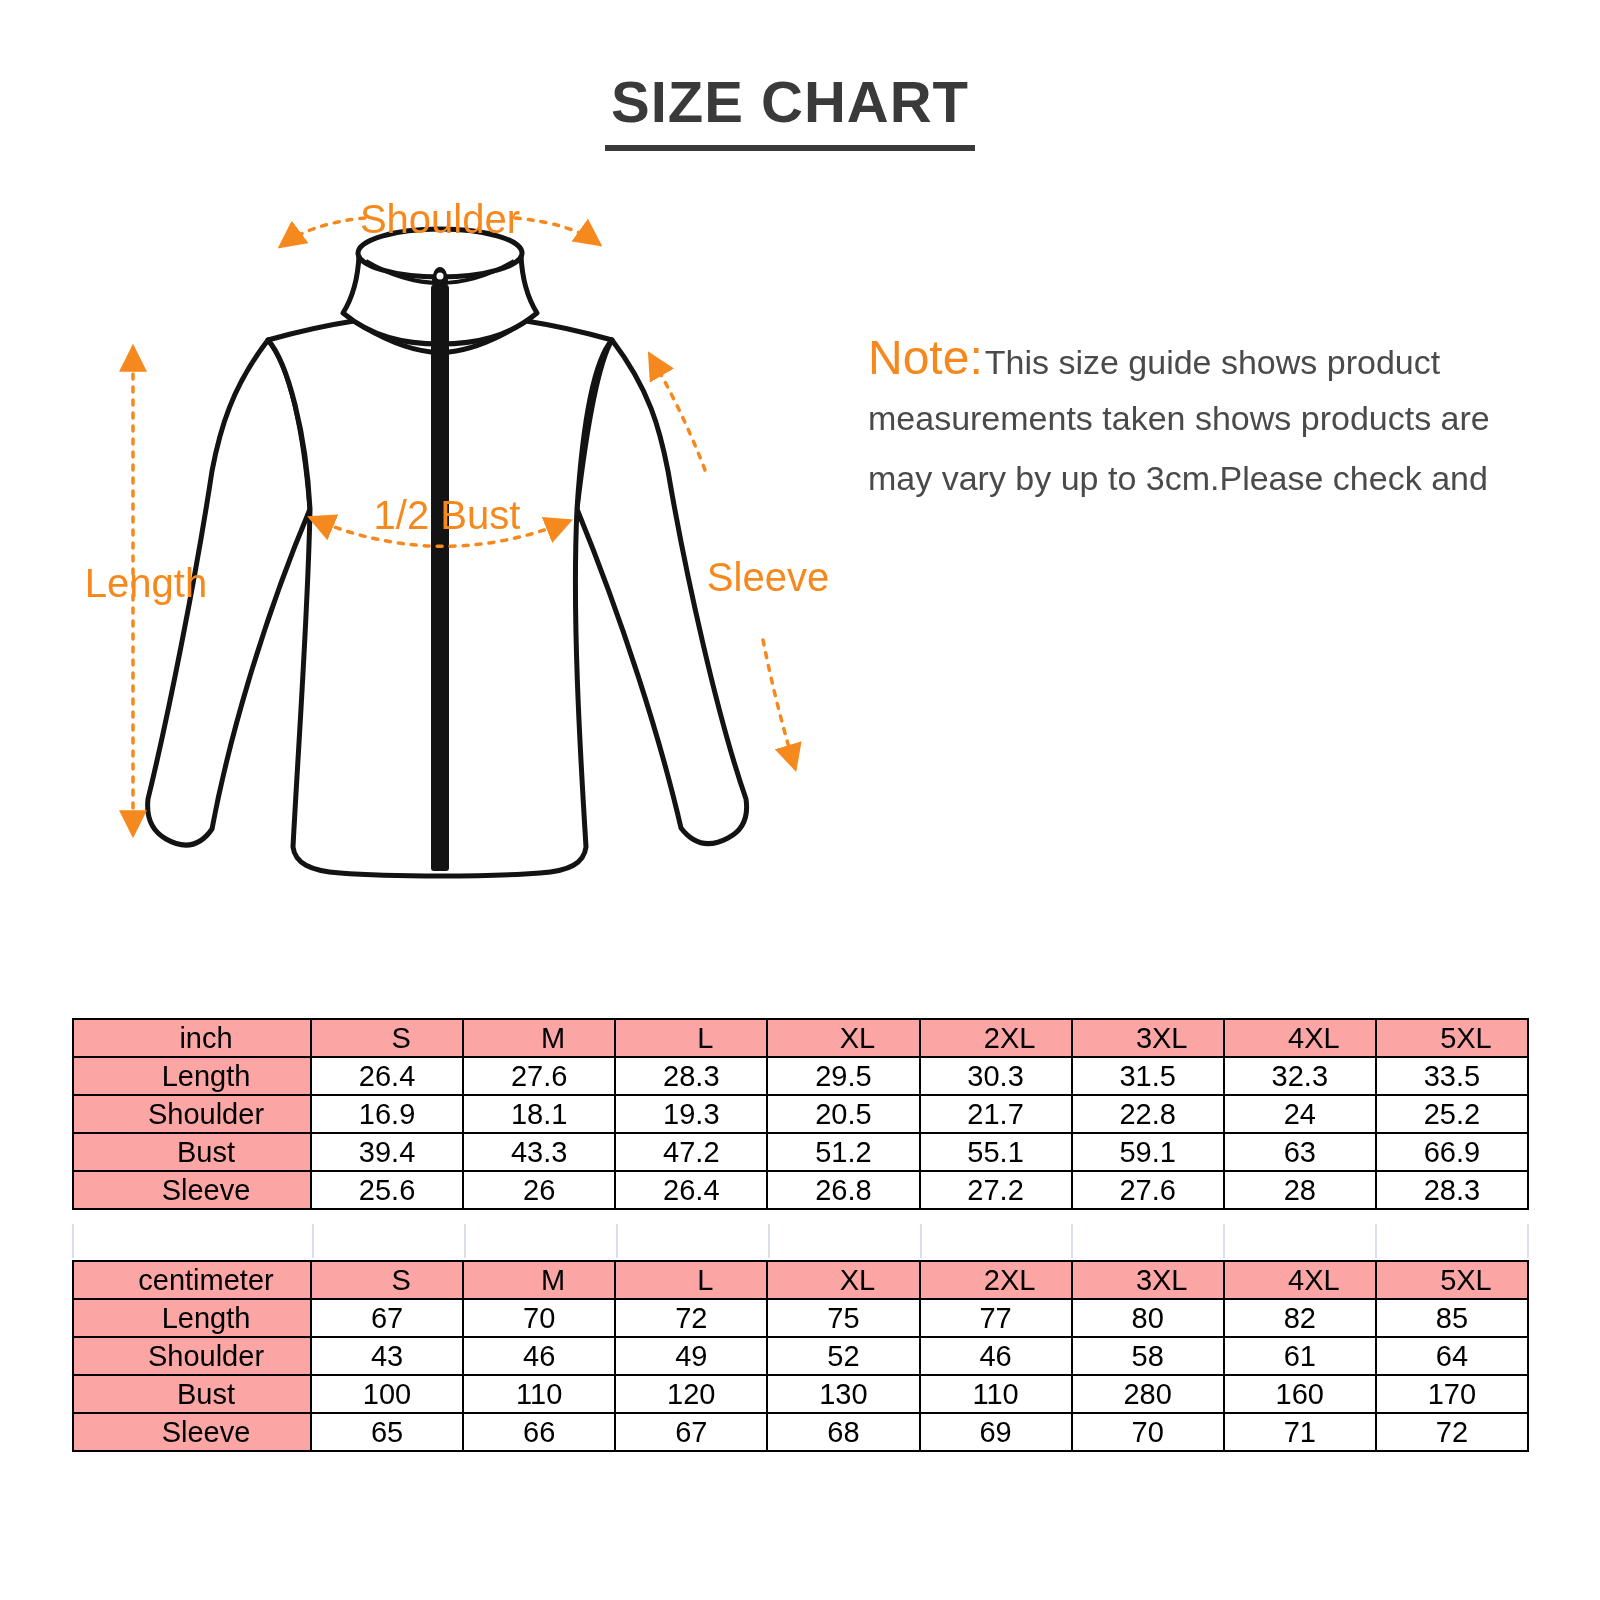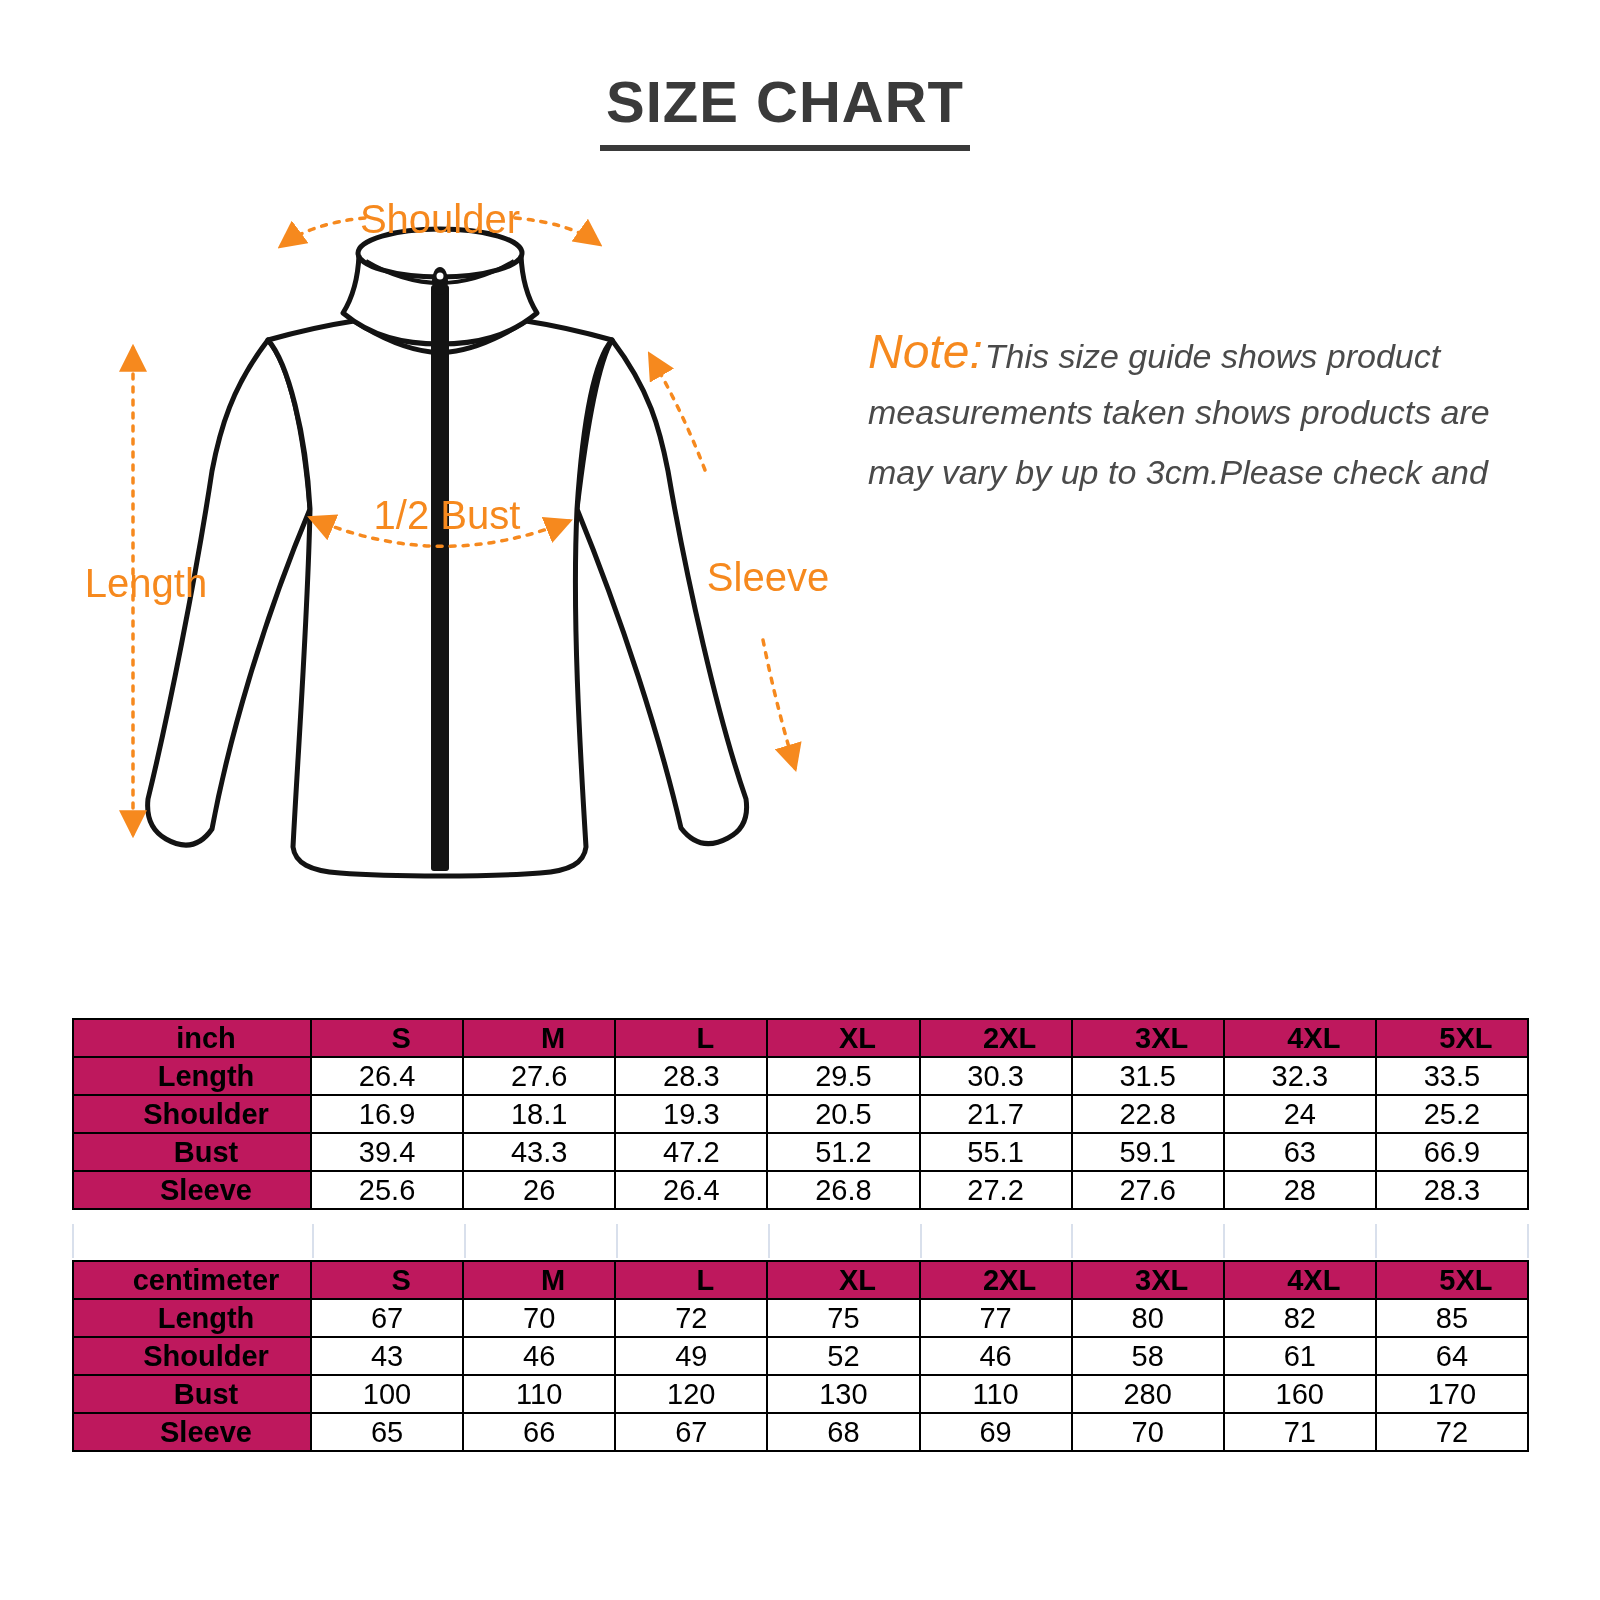--- a/index.html
+++ b/index.html
@@ -1,44 +1,44 @@
 <!DOCTYPE html>
 <html><head>
 <meta charset="utf-8">
 <style>
   html,body{margin:0;padding:0;background:#ffffff;}
   #canvas{
     position:relative;width:1600px;height:1600px;background:#ffffff;overflow:hidden;
     font-family:"Liberation Sans", sans-serif;
   }
   
-  .title-wrap{position:absolute;left:600px;top:68px;width:380px;text-align:left;}
+  .title-wrap{position:absolute;left:600px;top:68px;width:380px;text-align:center;}
   .title-text{
     display:inline-block;font-size:58px;font-weight:700;color:#3a3a3a;
     letter-spacing:1px;padding:0 6px 10px 6px;border-bottom:6px solid #3a3a3a;
   }
   
   .note{position:absolute;left:868px;top:322px;width:670px;color:#4a4a4a;font-size:34px;}
-  .note-line{height:60px;line-height:60px;white-space:nowrap;font-style:italic;}
+  .note-line{height:60px;line-height:72px;white-space:nowrap;}
   .note-label{color:#f6891e;font-size:48px;margin-right:2px;}
   
   .diagram{position:absolute;left:60px;top:185px;width:800px;height:700px;}
   .diagram svg{display:block;}
   
   .size-table{
     position:absolute;left:72px;width:1457px;border-collapse:collapse;table-layout:fixed;
     font-size:29px;color:#000;
   }
   .size-table.t-inch{top:1018px;}
   .size-table.t-cm{top:1260px;}
   .size-table th,.size-table td{
     border:2px solid #000;height:36px;padding:0;text-align:center;vertical-align:middle;
     line-height:36px;overflow:hidden;
   }
-  .size-table th{background:#be185d;font-weight:700;padding-left:28px;}
+  .size-table th{background:#fca5a5;font-weight:400;padding-left:28px;}
   .size-table td{background:#ffffff;font-weight:400;}
   .size-table col.c-label{width:238px;}
   
   .grid-gap{position:absolute;left:72px;top:1224px;width:1457px;height:34px;display:flex;}
   .grid-gap .g{border-right:2px solid #d9e0ec;flex:1;}
   .grid-gap .g.first{flex:none;width:238px;border-left:2px solid #d9e0ec;}
 </style>
 </head>
 <body>
 

